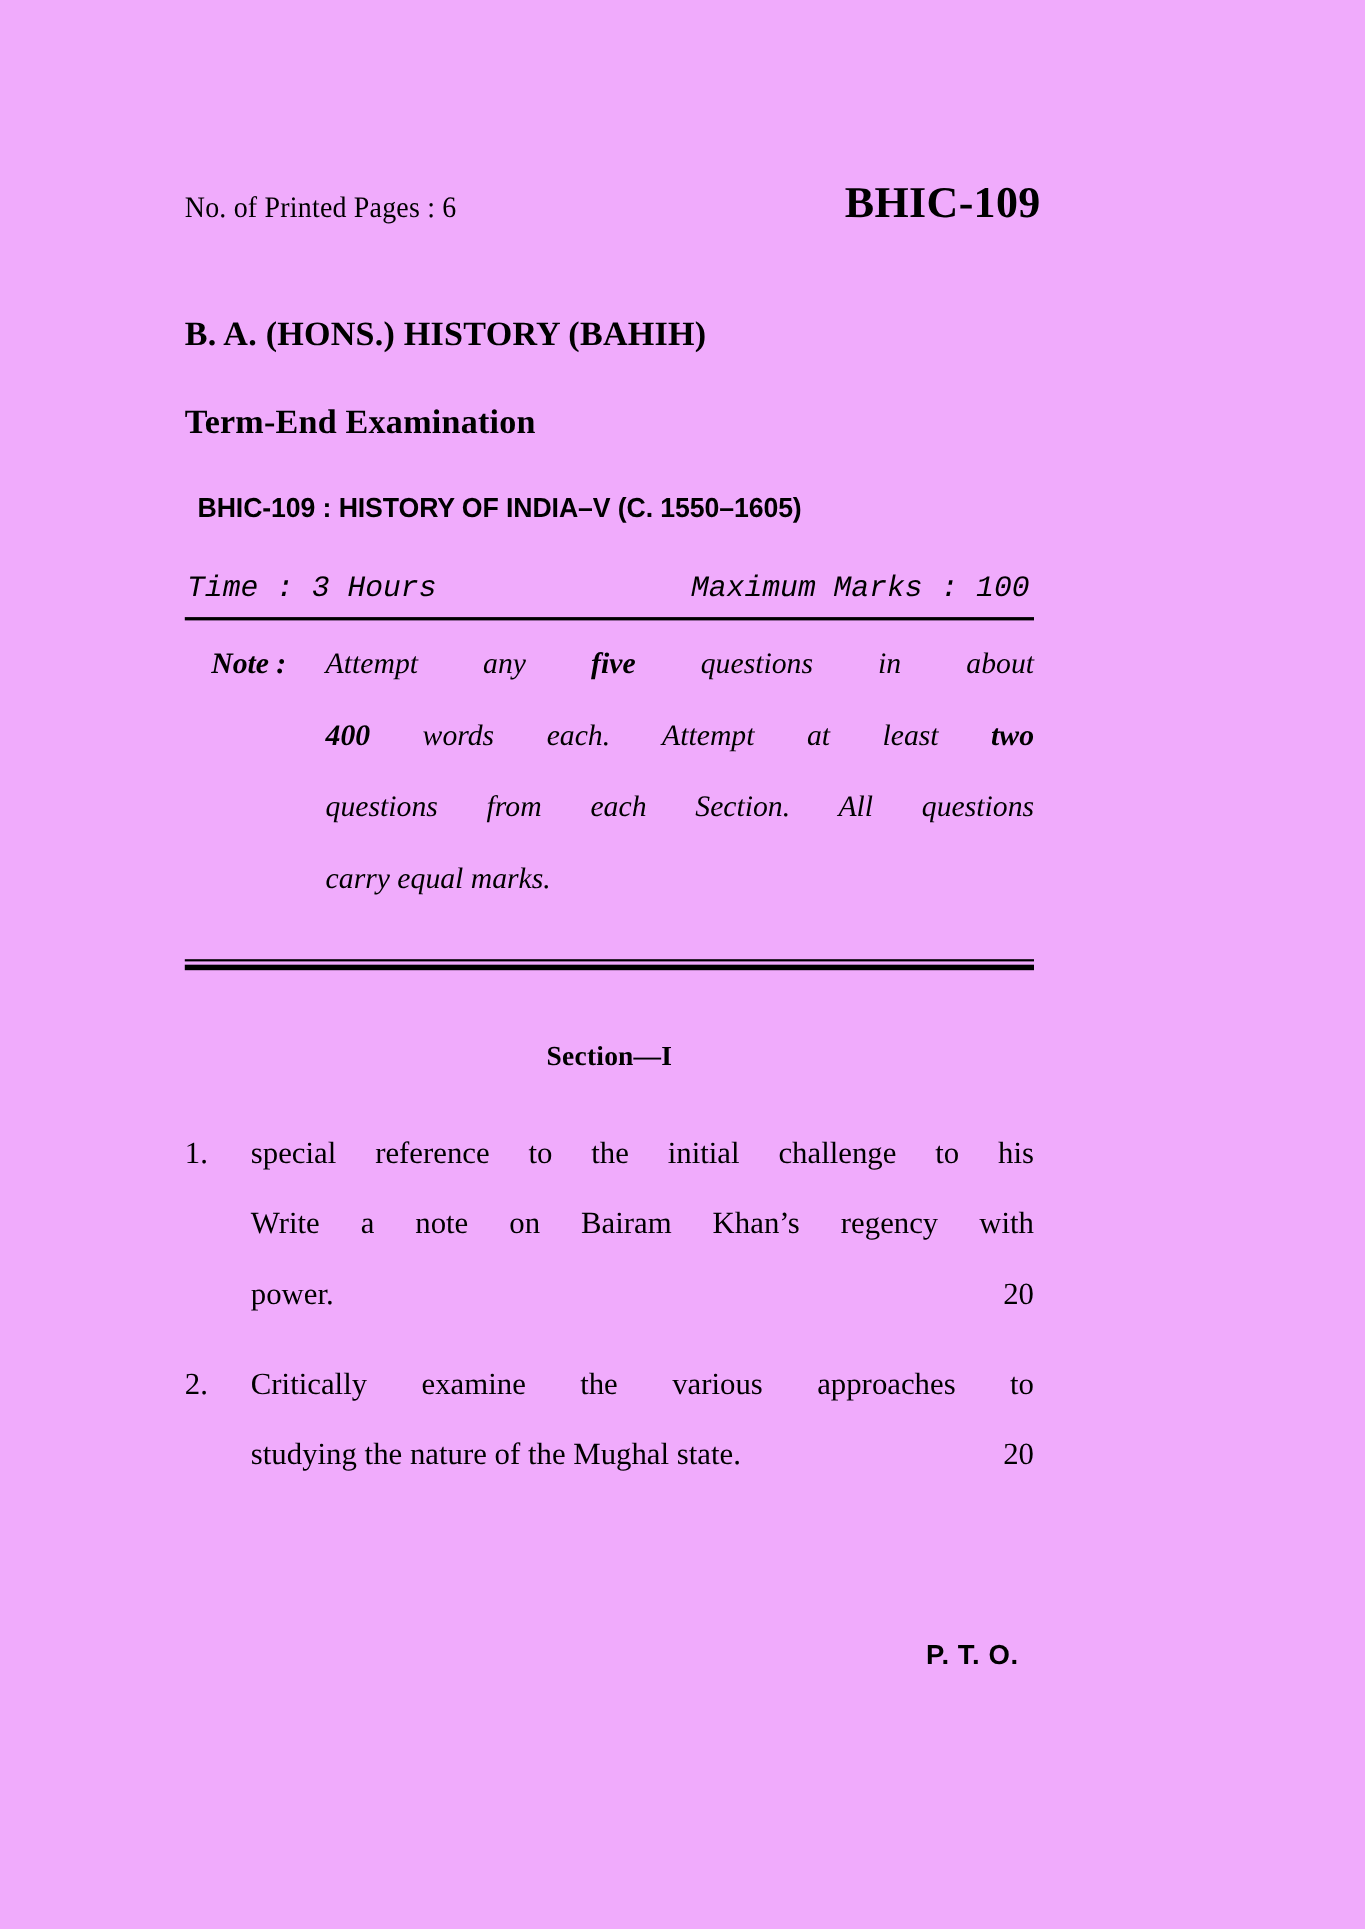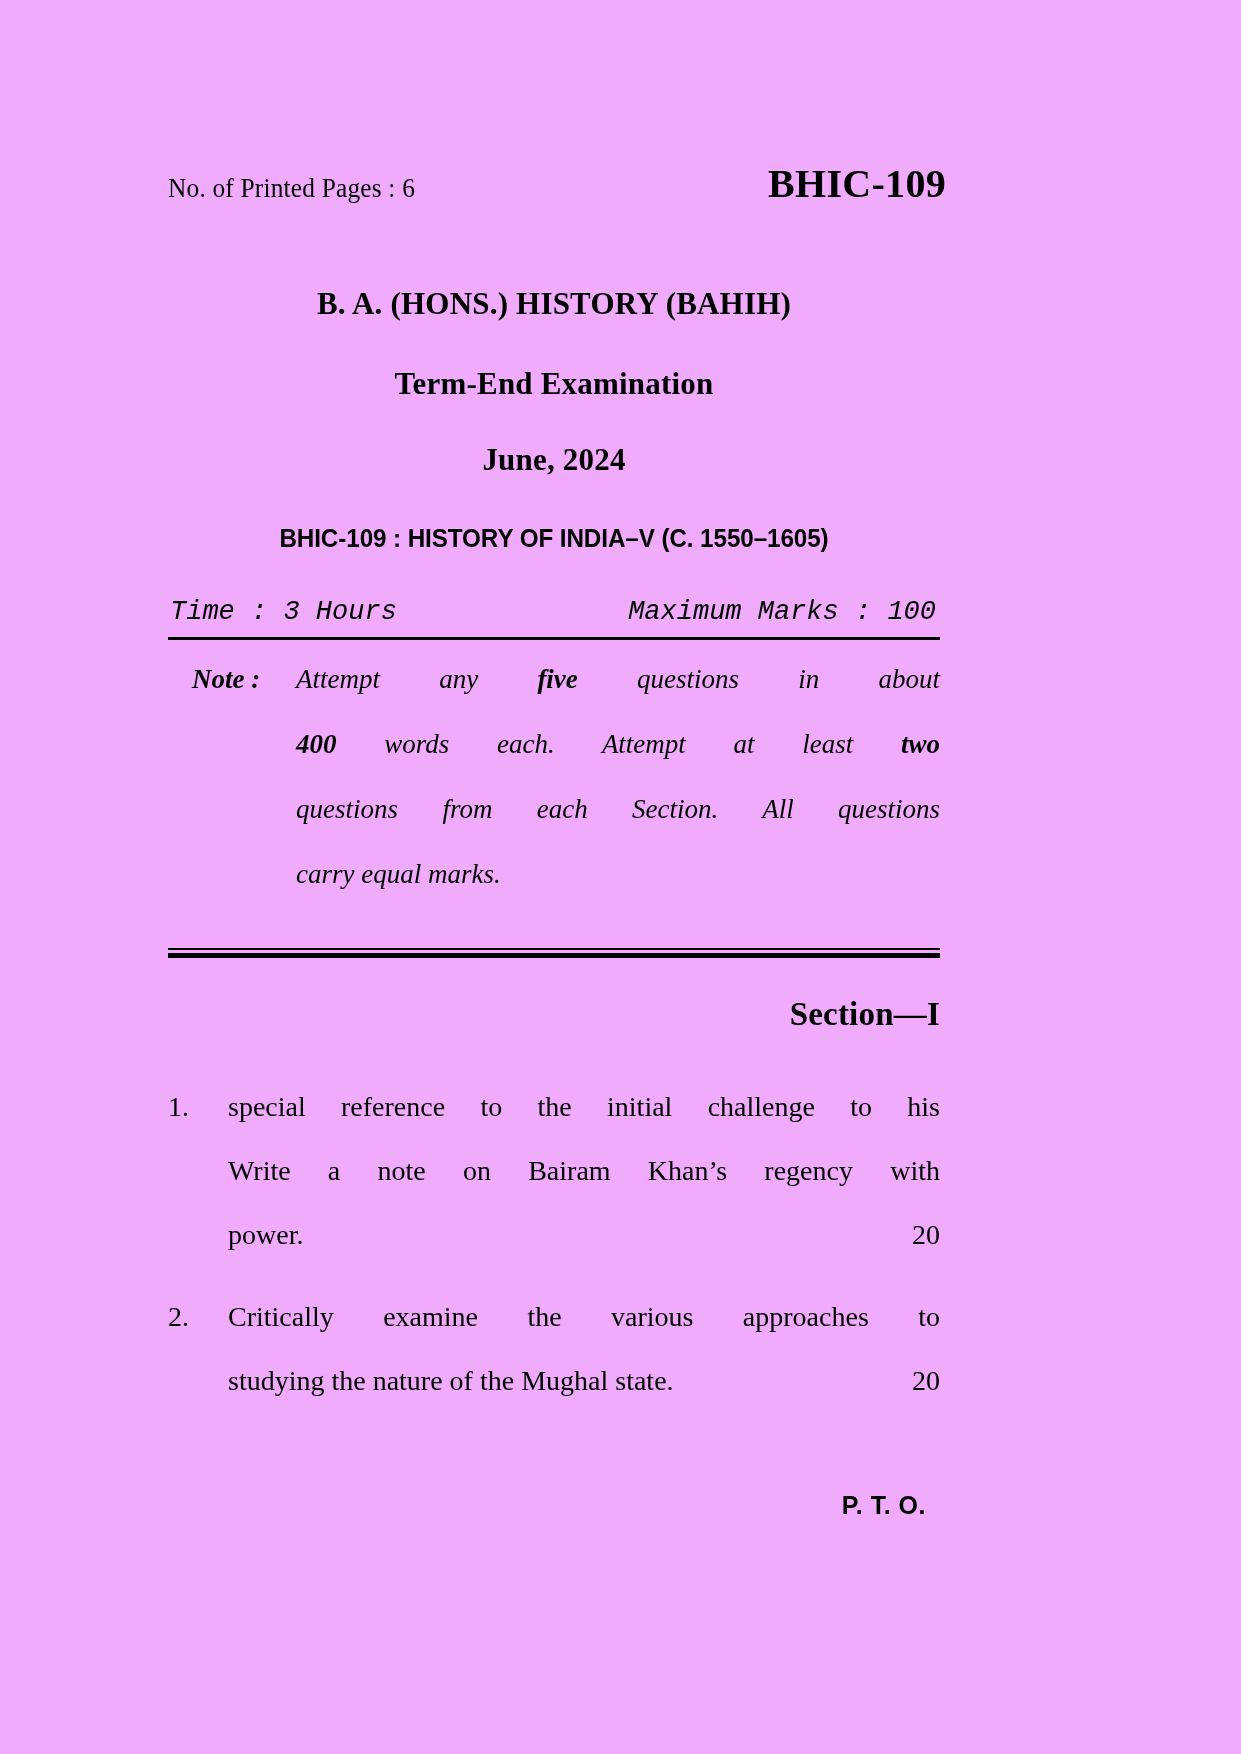--- a/index.html
+++ b/index.html
@@ -44,21 +44,21 @@
   .course-code {
     font-family: "Liberation Serif", "DejaVu Serif", serif;
     font-size: 40px;
     font-weight: bold;
     letter-spacing: 0.3px;
     white-space: nowrap;
     margin-right: -6px;
   }
 
   
-  .title-block { text-align: center; }
+  .title-block { }
   .t-program {
     font-size: 31px;
     font-weight: bold;
     margin-top: 70px;
     letter-spacing: 0.2px;
     white-space: nowrap;
   }
   .t-term {
     font-size: 31px;
     font-weight: bold;
@@ -142,24 +142,24 @@
     height: 0;
   }
   .rule-double .r2 {
     border-top: 5px solid #000;
     height: 0;
     margin-top: 3px;
   }
 
   
   .section-heading {
-    text-align: right;
-    font-size: 33px;
-    font-weight: bold;
-    margin-top: 39px;
+    text-align: center;
+    font-size: 25px;
+    font-weight: bold;
+    margin-top: 66px;
     letter-spacing: 0.2px;
   }
 
   
   .q-list { margin-top: 42px; }
   .question {
     display: flex;
     align-items: flex-start;
     margin-bottom: 18px;
     font-size: 28px;
@@ -209,21 +209,20 @@
   <div class="content">
 
     <div class="header-row">
       <div class="printed-pages">No. of Printed Pages : 6</div>
       <div class="course-code">BHIC-109</div>
     </div>
 
     <div class="title-block">
       <div class="t-program">B. A. (HONS.) HISTORY (BAHIH)</div>
       <div class="t-term">Term-End Examination</div>
-      <div class="t-month">June, 2024</div>
       <div class="t-paper">BHIC-109 : HISTORY OF INDIA–V (C. 1550–1605)</div>
     </div>
 
     <div class="meta-row">
       <div class="meta-item">Time : 3 Hours</div>
       <div class="meta-item">Maximum Marks : 100</div>
     </div>
     <hr class="rule-single">
 
     <div class="note-block">

